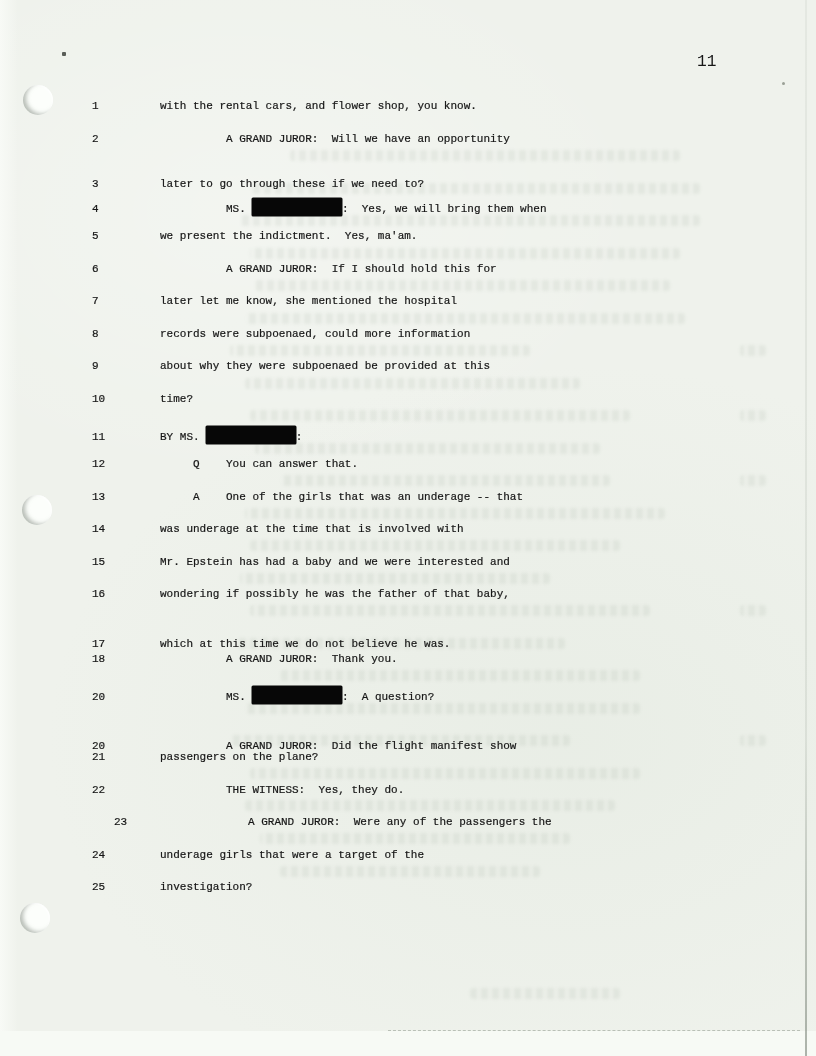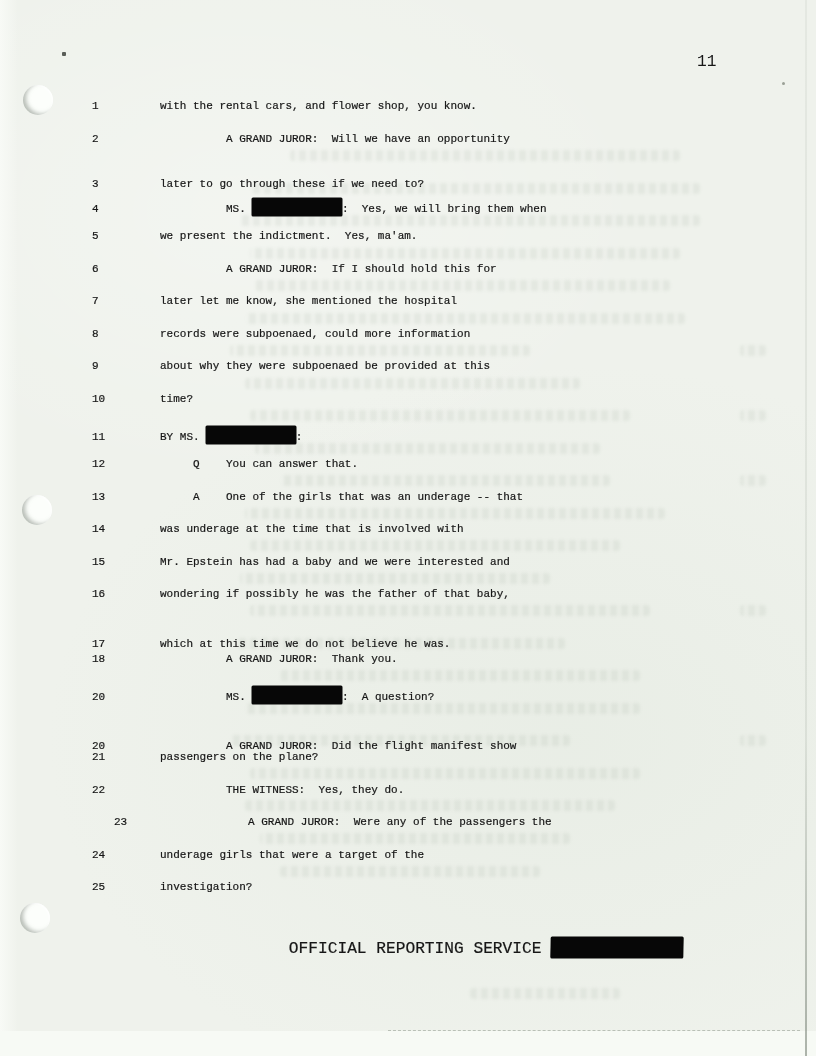--- a/index.html
+++ b/index.html
@@ -140,17 +140,14 @@
       <div class="line" style="top: 653.35px;"><span class="num">18</span><span>          A GRAND JUROR:  Thank you.</span></div>
       <div class="line" style="top: 685.9px;"><span class="num">20</span><span>          MS. <span class="redact" style="width: 89.48px;"></span>:  A question?</span></div>
       <div class="line" style="top: 718.45px; margin-top: 22px;"><span class="num">20</span><span>          A GRAND JUROR:  Did the flight manifest show</span></div>
       <div class="line" style="top: 751px;"><span class="num">21</span><span>passengers on the plane?</span></div>
       <div class="line" style="top: 783.55px;"><span class="num">22</span><span>          THE WITNESS:  Yes, they do.</span></div>
       <div class="line" style="top: 816.1px; margin-left: 22px;"><span class="num">23</span><span>          A GRAND JUROR:  Were any of the passengers the</span></div>
       <div class="line" style="top: 848.65px;"><span class="num">24</span><span>underage girls that were a target of the</span></div>
       <div class="line" style="top: 881.2px;"><span class="num">25</span><span>investigation?</span></div>
     </div>
 
-  <div class="footer">
-    <span>OFFICIAL REPORTING SERVICE </span><span class="redact" style="width: 132.36px;"></span>
-  </div>
 
 </div>
 
 </body></html>

